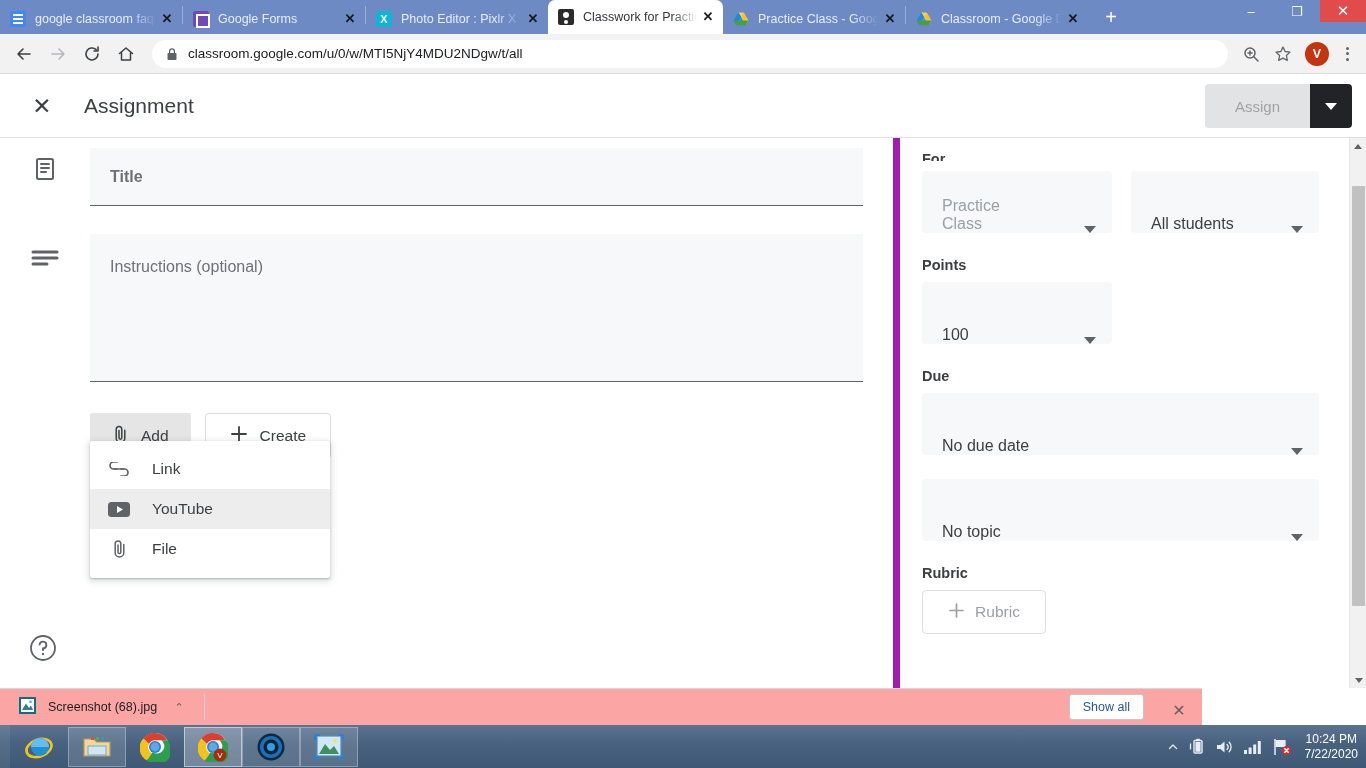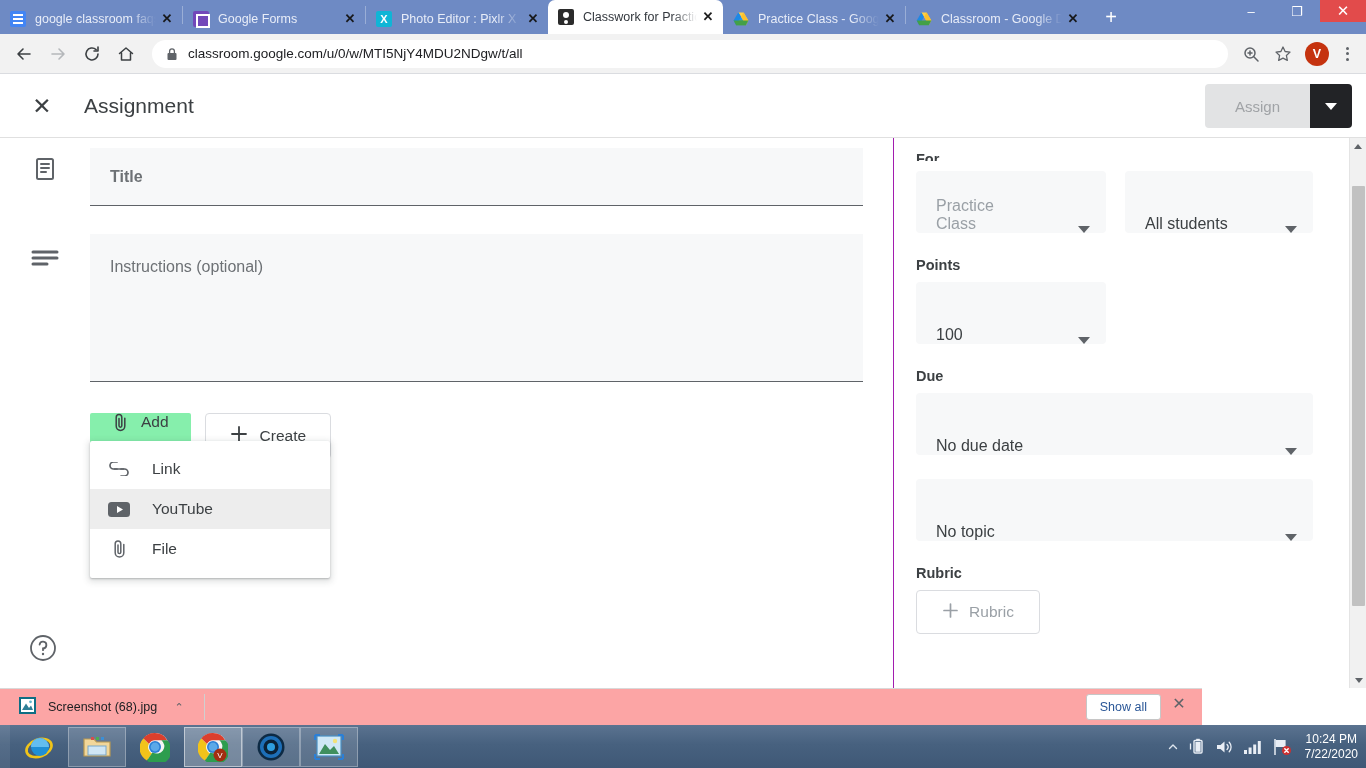--- a/index.html
+++ b/index.html
@@ -161,22 +161,22 @@
     color: #6d7175; font-size: 16px; margin-top: 10px; font-weight: bold;
   }
   .instr-field {
     background: #f7f8f9; border-bottom: 1px solid #5f6368;
     height: 148px; padding: 24px 20px; color: #6d7175; font-size: 16px;
     margin-top: 28px;
   }
 
   .attach-row { display: flex; gap: 14px; margin-top: 31px; padding-left: 90px; }
   .btn-add {
-    background: #86efac; border: none; height: 46px; padding: 0 22px;
-    display: flex; align-items: flex-start; gap: 12px;
+    background: #e5e5e5; border: none; height: 46px; padding: 0 22px;
+    display: flex; align-items: center; gap: 12px;
     font-size: 15.5px; color: #3c4043; font-family: inherit;
     border-radius: 2px;
   }
   .btn-create {
     background: #fff; border: 1px solid #dadce0; height: 46px; padding: 0 24px;
     display: flex; align-items: center; gap: 12px;
     font-size: 15.5px; color: #3c4043; font-family: inherit; border-radius: 4px;
   }
 
   
@@ -196,21 +196,21 @@
     align-items: center; justify-content: center; color: #5f6368;
   }
 
   .help-icon {
     position: absolute; left: 29px; bottom: 26px; width: 28px; height: 28px;
     color: #5f6368;
   }
 
   
   .right-col {
-    width: 473px; border-left: 1px solid #a21caf; position: relative;
+    width: 473px; border-left: 7px solid #a21caf; position: relative;
     padding: 14px 0 0 22px; overflow: hidden;
   }
   .sec-label {
     font-size: 14.5px; color: #3c4043; font-weight: bold; margin-bottom: 9px;
   }
   .sec-label.clip { height: 9px; overflow: hidden; line-height: 14px; margin-bottom: 10px;}
   .selects-row { display: flex; gap: 19px; }
   .select {
     background: #f7f8f9; border-radius: 4px; height: 62px;
     display: flex; align-items: flex-end; padding: 0 16px 0 20px;
@@ -253,21 +253,21 @@
   
   .shelf {
     position: absolute; top: 688px; left: 0; width: 1202px; height: 37px;
     background: #fca5a5; border-top: 1px solid #d9d9d9;
     display: flex; align-items: center; padding: 0 10px;
   }
   .dl-item { display: flex; align-items: center; gap: 11px; padding-left: 8px; }
   .dl-name { font-size: 12.5px; color: #202124; }
   .dl-caret { width: 22px; text-align: center; color: #5f6368; font-size: 11px; }
   .dl-sep { width: 1px; height: 26px; background: #d0d0d0; margin-left: 14px; }
-  .shelf-right { margin-left: auto; display: flex; align-items: flex-start; gap: 5px; }
+  .shelf-right { margin-left: auto; display: flex; align-items: flex-end; gap: 22px; }
   .btn-showall {
     border: 1px solid #c6c6c6; background: #fff; border-radius: 3px;
     height: 26px; padding: 0 13px; font-size: 12.5px; color: #2b5797;
     font-family: inherit;
   }
   .shelf-close { width: 26px; text-align: center; color: #5f6368; font-size: 16px; }
 
   
   .taskbar {
     position: absolute; top: 725px; left: 0; width: 1366px; height: 43px;

